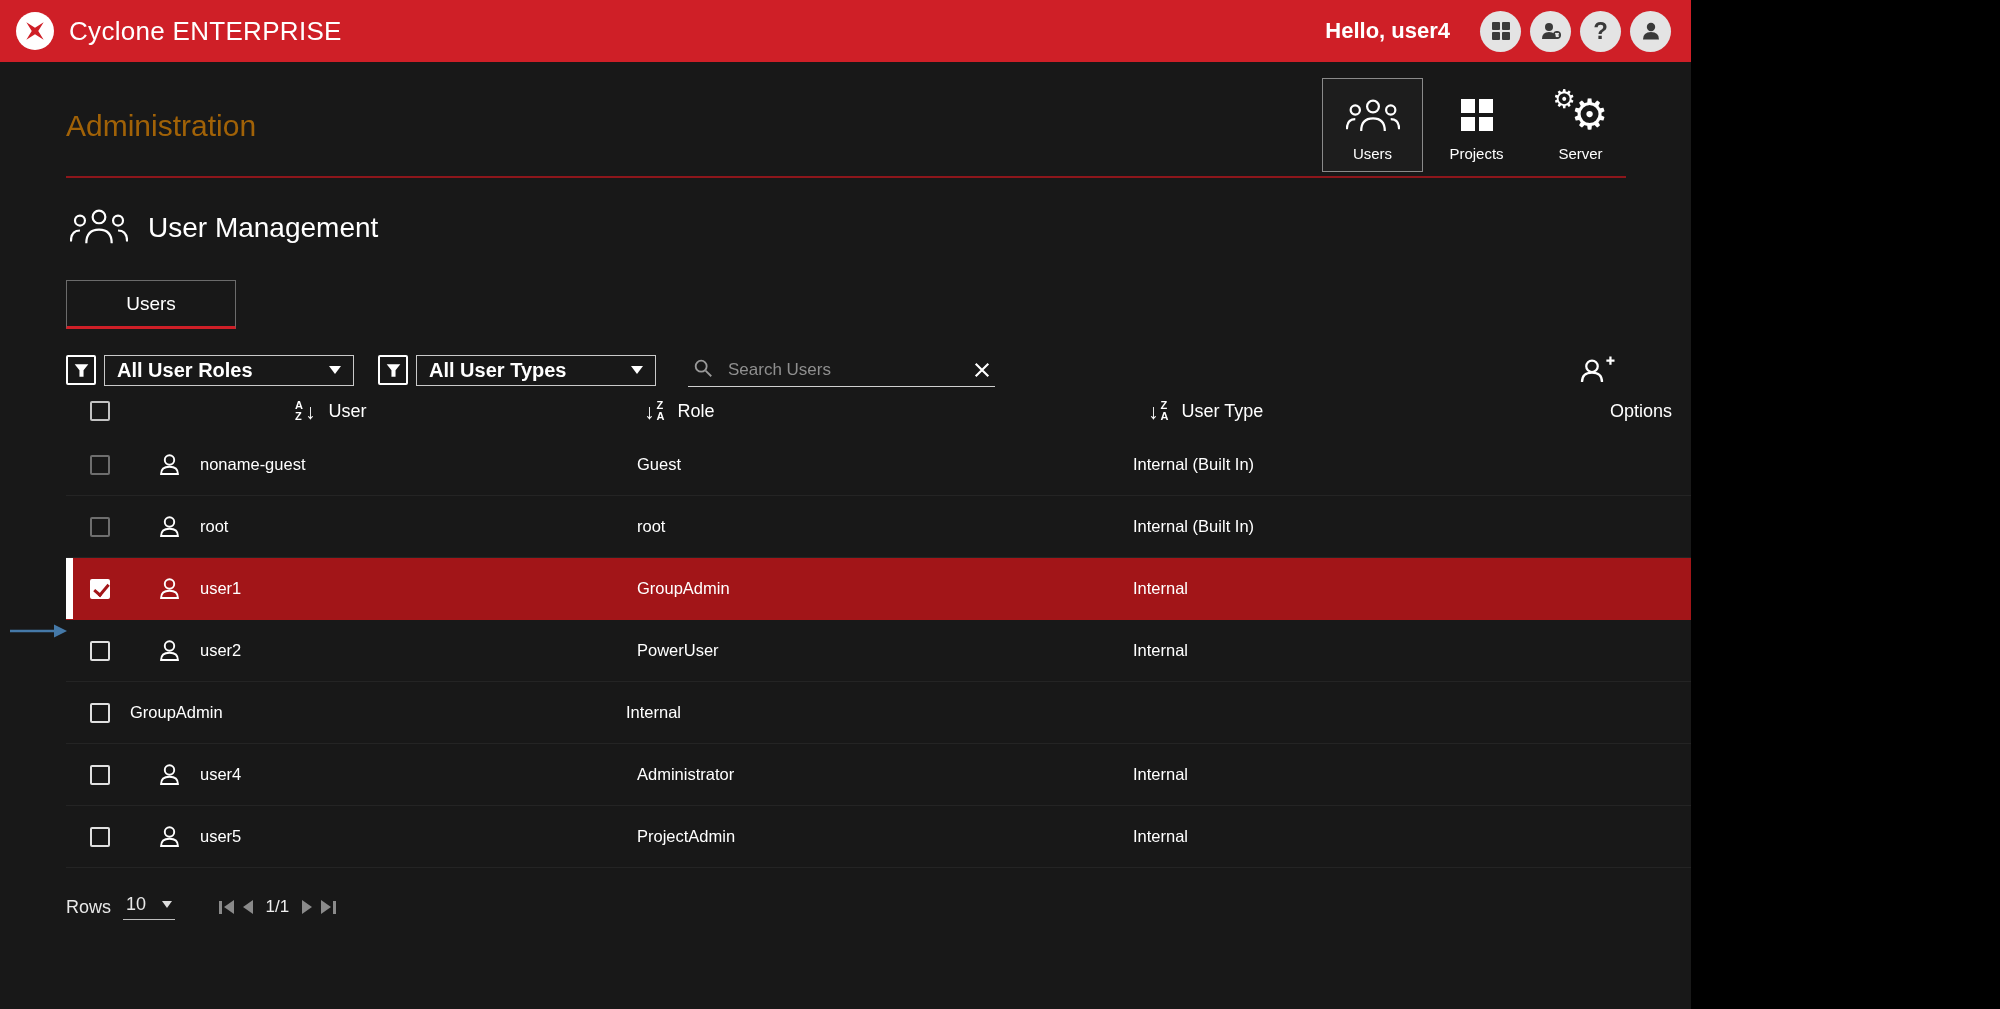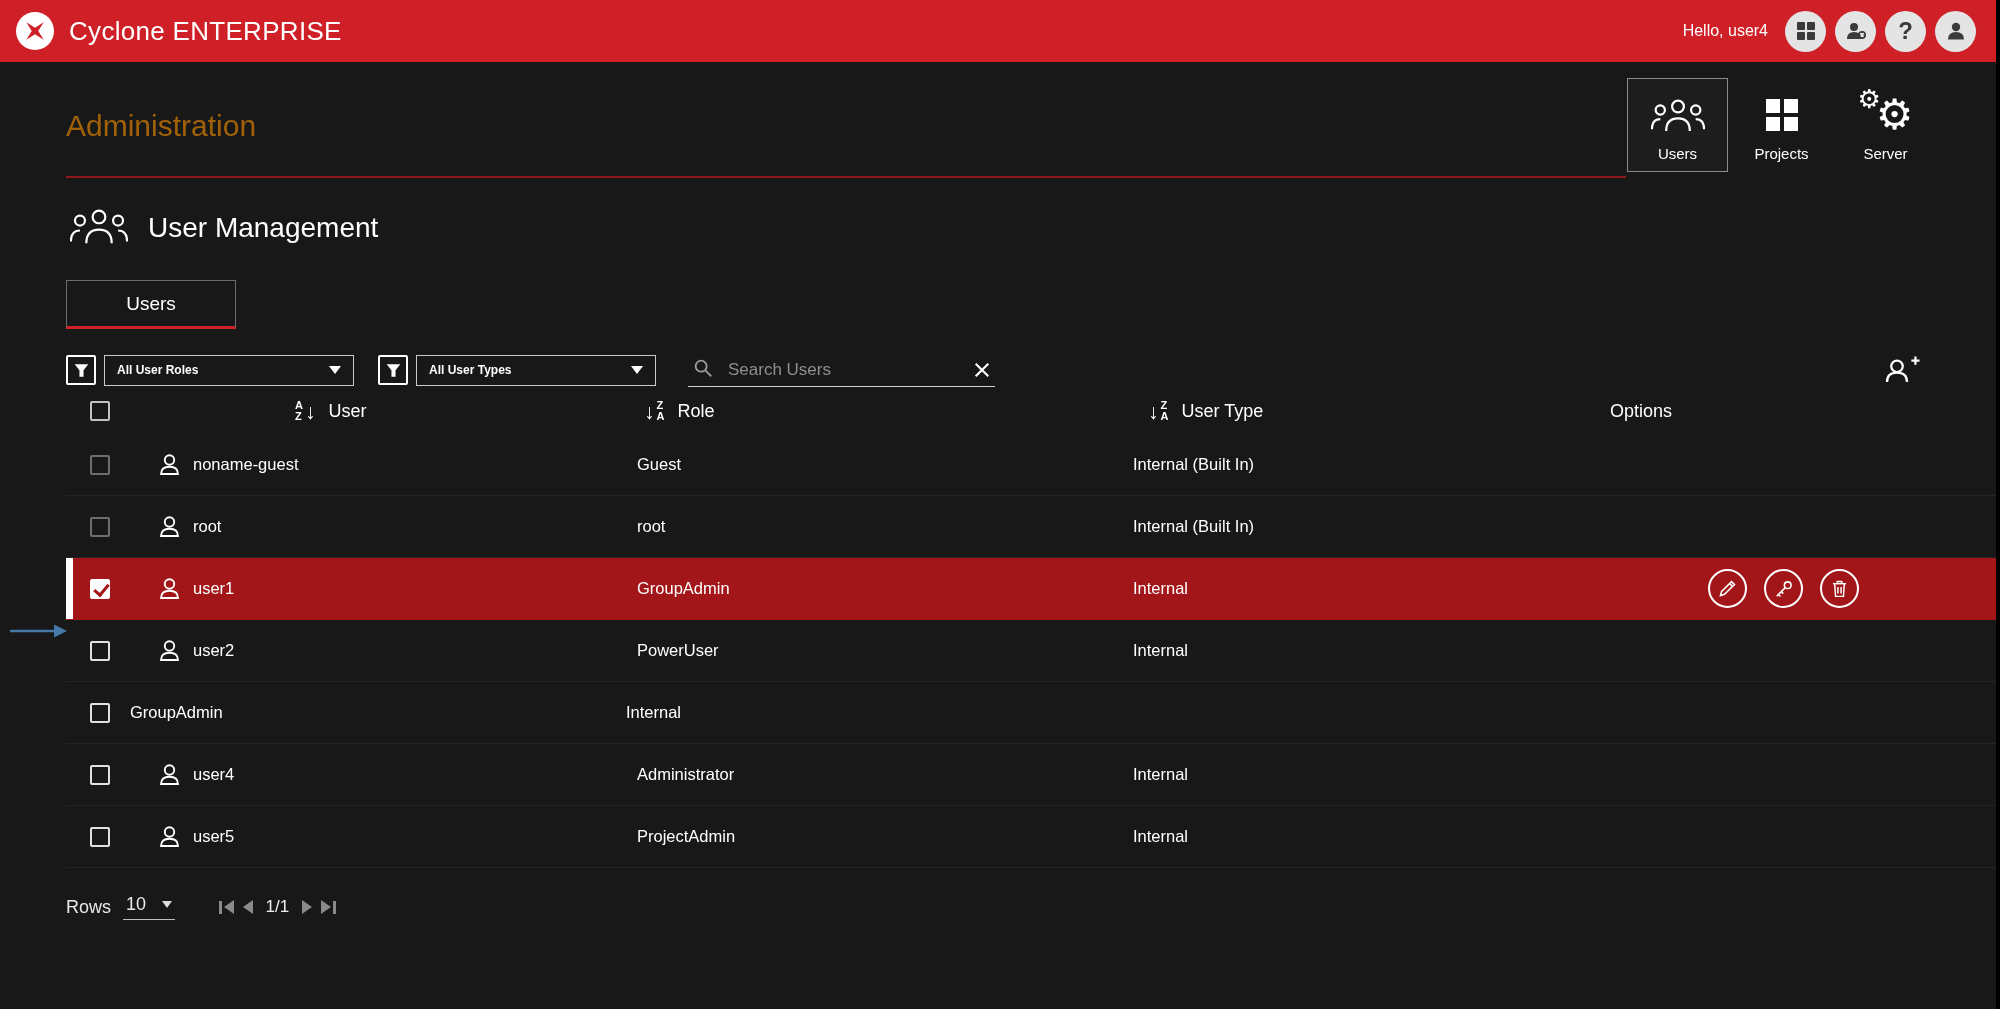--- a/index.html
+++ b/index.html
@@ -8,42 +8,42 @@
     --bg:#181818;
   }
   *{box-sizing:border-box;}
   html,body{margin:0;padding:0;}
   body{
     font-family:"Liberation Sans","DejaVu Sans",sans-serif;
     background:#000;
   }
   .page{
     position:relative;
-    width:1996px;height:1009px;
+    width:1691px;height:1009px;
     background:var(--bg);
     color:#fff;
     overflow:hidden;
   }
 
   
   .topbar{
     display:flex;align-items:center;
     height:62px;background:var(--red);
     padding:0 20px 0 16px;
   }
   .logo-circle{
     width:38px;height:38px;border-radius:50%;
     background:#fff;display:flex;align-items:center;justify-content:center;
     flex:0 0 auto;
   }
   .app-title{
     margin-left:15px;font-size:26px;color:#fff;font-weight:400;letter-spacing:.3px;
   }
   .topbar-spacer{flex:1;}
-  .greeting{font-size:16px;margin-right:8px;}
+  .greeting{font-size:22px;margin-right:21px;font-weight:bold;}
   .tb-icon{
     width:41px;height:41px;border-radius:50%;
     background:#e4e4e4;color:#3a3a3a;
     display:flex;align-items:center;justify-content:center;
     margin-left:9px;cursor:pointer;flex:0 0 auto;
   }
   .tb-icon .qmark{font-size:24px;font-weight:700;line-height:1;}
 
   
   .admin-row{position:relative;margin:0 60px 0 66px;}
@@ -87,21 +87,21 @@
     display:flex;align-items:center;
   }
   .filter-btn{
     width:30px;height:30px;border:2px solid #fff;border-radius:2px;
     display:flex;align-items:center;justify-content:center;
     margin-right:8px;cursor:pointer;flex:0 0 auto;
   }
   .select{
     height:31px;border:1px solid #c9c9c9;
     display:flex;align-items:center;justify-content:space-between;
-    padding:0 12px;font-size:12px;font-weight:600;color:#fff;
+    padding:0 12px;font-size:20px;font-weight:600;color:#fff;
     cursor:pointer;
   }
   .select.roles{width:250px;margin-right:24px;}
   .select.types{width:240px;margin-right:32px;gap:12px;}
   .caret-down{
     width:0;height:0;
     border-left:6px solid transparent;border-right:6px solid transparent;
     border-top:8px solid #fff;
   }
   .search{
@@ -146,21 +146,21 @@
     width:6px;height:12px;
     border:solid var(--row-red);border-width:0 3px 3px 0;
     transform:rotate(40deg);
   }
 
   .trow{
     position:relative;display:flex;align-items:center;
     height:62px;font-size:16.5px;border-bottom:1px solid #242424;
     cursor:pointer;
   }
-  .trow .cell-user{padding-left:26px;gap:10px;}
+  .trow .cell-user{padding-left:26px;gap:17px;}
   .trow.selected{background:var(--row-red);border-bottom-color:var(--row-red);}
   .trow.selected::before{
     content:"";position:absolute;left:0;top:0;bottom:0;width:7px;background:#fff;
   }
   .avatar-icon{display:flex;align-items:center;}
   .row-actions{display:flex;gap:17px;padding-left:98px;}
   .action-btn{
     width:39px;height:39px;border:2px solid #fff;border-radius:50%;
     background:transparent;display:flex;align-items:center;justify-content:center;
     cursor:pointer;padding:0;

